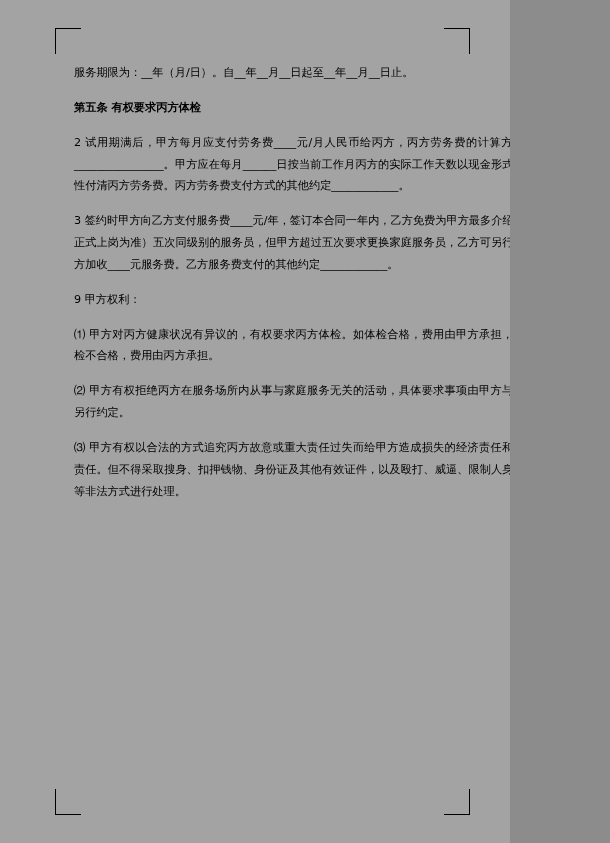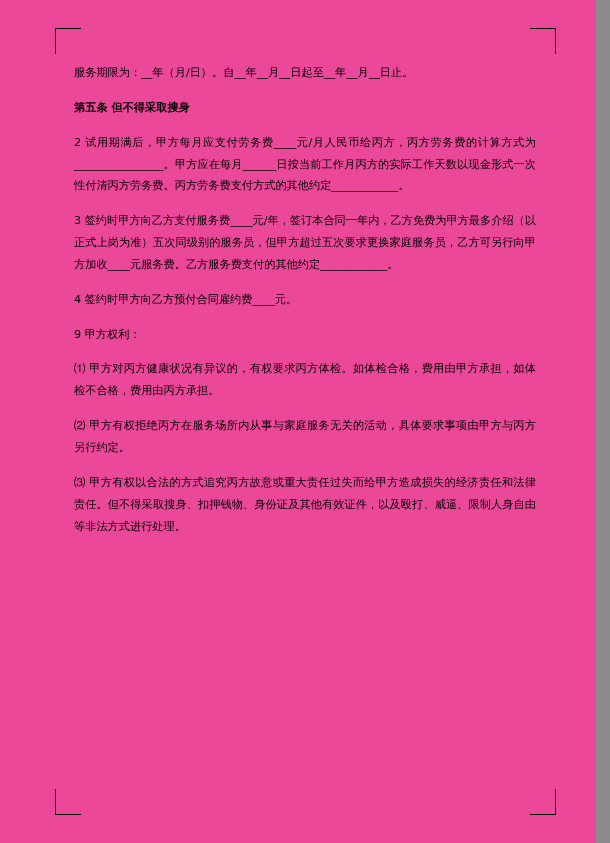--- a/index.html
+++ b/index.html
@@ -7,23 +7,23 @@
     padding: 0;
     background: #8c8c8c;
   }
   body {
     width: 610px;
     height: 843px;
     font-family: "Liberation Sans", sans-serif;
   }
   .page {
     position: relative;
-    width: 596px;
+    width: 510px;
     height: 843px;
-    background: #ec4899;
+    background: #a3a3a3;
     box-sizing: border-box;
     overflow: hidden;
   }
   
   .crop {
     position: absolute;
     width: 26px;
     height: 26px;
     box-sizing: border-box;
   }
@@ -56,23 +56,22 @@
 
 <div class="page">
 
   <div class="crop tl"></div>
   <div class="crop tr"></div>
   <div class="crop bl"></div>
   <div class="crop br"></div>
 
   <div class="content">
     <p>服务期限为：__年（月/日）。自__年__月__日起至__年__月__日止。</p>
-    <p class="heading">第五条 但不得采取搜身</p>
+    <p class="heading">第五条 有权要求丙方体检</p>
     <p>2 试用期满后，甲方每月应支付劳务费____元/月人民币给丙方，丙方劳务费的计算方式为________________。甲方应在每月______日按当前工作月丙方的实际工作天数以现金形式一次性付清丙方劳务费。丙方劳务费支付方式的其他约定____________。</p>
     <p>3 签约时甲方向乙方支付服务费____元/年，签订本合同一年内，乙方免费为甲方最多介绍（以正式上岗为准）五次同级别的服务员，但甲方超过五次要求更换家庭服务员，乙方可另行向甲方加收____元服务费。乙方服务费支付的其他约定____________。</p>
-    <p>4 签约时甲方向乙方预付合同雇约费____元。</p>
     <p>9 甲方权利：</p>
     <p>⑴ 甲方对丙方健康状况有异议的，有权要求丙方体检。如体检合格，费用由甲方承担，如体检不合格，费用由丙方承担。</p>
     <p>⑵ 甲方有权拒绝丙方在服务场所内从事与家庭服务无关的活动，具体要求事项由甲方与丙方另行约定。</p>
     <p>⑶ 甲方有权以合法的方式追究丙方故意或重大责任过失而给甲方造成损失的经济责任和法律责任。但不得采取搜身、扣押钱物、身份证及其他有效证件，以及殴打、威逼、限制人身自由等非法方式进行处理。</p>
   </div>
 
 </div>
 
 </body></html>

